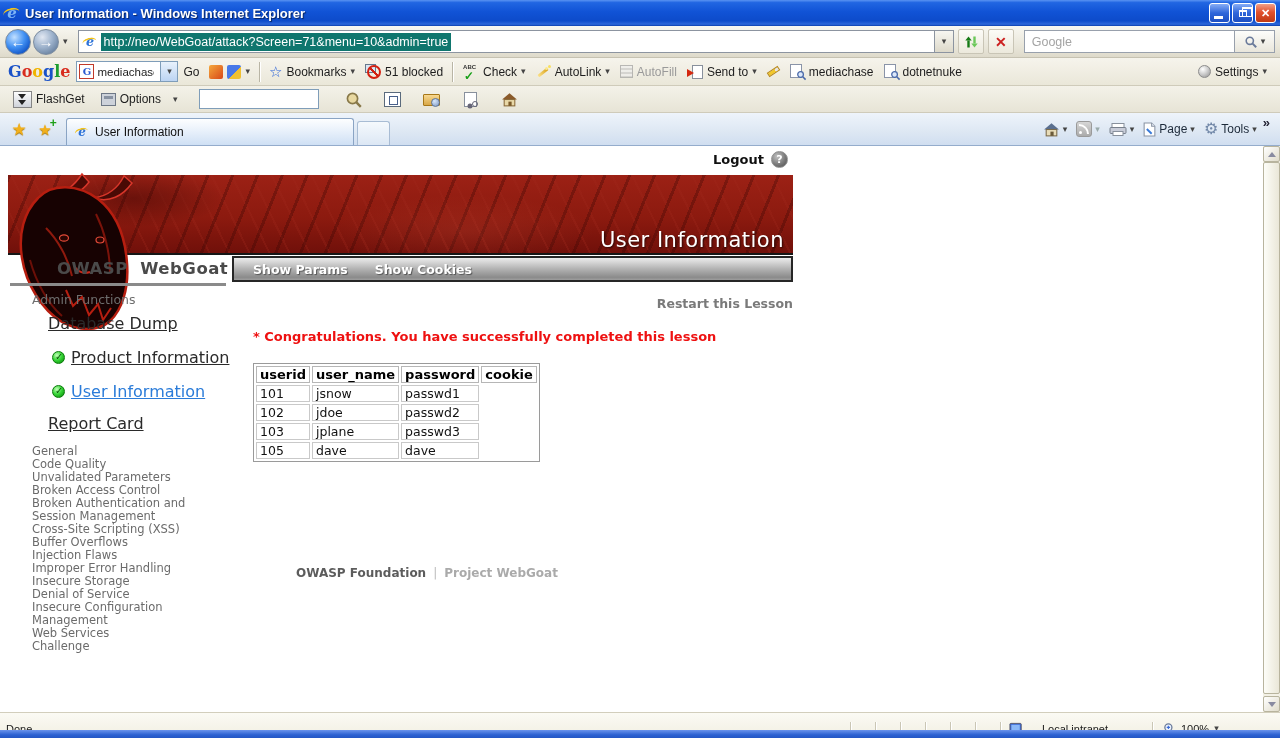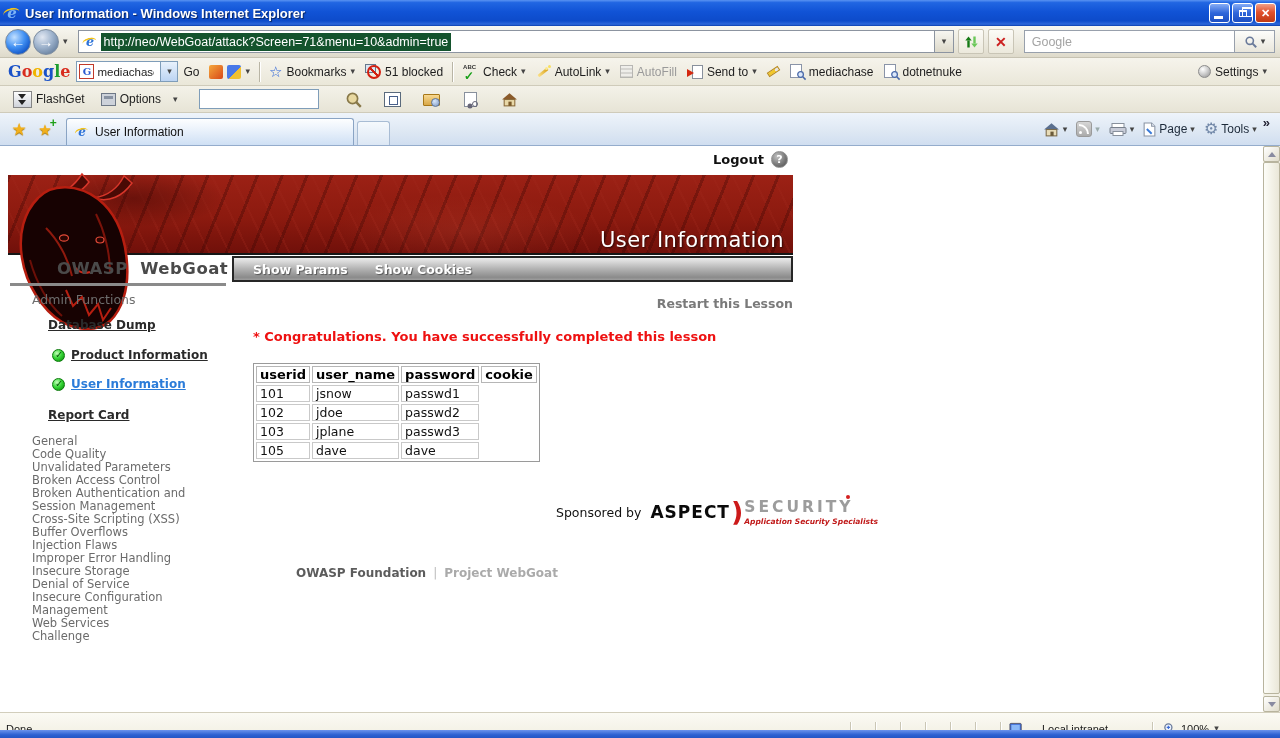--- a/index.html
+++ b/index.html
@@ -34,21 +34,21 @@
     background:linear-gradient(180deg,#f8f7f1,#e8e5d8 70%,#dedacb);
     border-bottom:1px solid #c6c2b2; display:flex; align-items:center; padding:0 5px; }
   .nav-circle { width:26px; height:26px; border-radius:50%; border:1px solid #7d8da0; flex:none;
     color:#fff; font-size:15px; font-weight:bold; display:flex; align-items:center; justify-content:center; }
   .nav-back { background:radial-gradient(circle at 35% 30%,#c2e0ff,#4190f2 45%,#1256c8 78%,#0b3e98); }
   .nav-fwd { background:radial-gradient(circle at 35% 30%,#e2e8f2,#9db2cc 45%,#6e86a4 78%,#536a88); margin-left:2px; }
   .caret { font-size:9px; color:#444; line-height:1; }
   .addr-caret { margin:0 6px 0 4px; }
   .url-combo { display:flex; align-items:center; height:23px; border:1px solid #8c94a0; background:#fff;
     width:860px; margin-left:4px; padding-left:3px; }
-  .url-selected { background:#14532d; color:#fff; font-size:12.5px; padding:2px 3px; white-space:nowrap;
+  .url-selected { background:#0f766e; color:#fff; font-size:12.5px; padding:2px 3px; white-space:nowrap;
     overflow:hidden; margin-left:3px; }
   .combo-arrow { width:19px; height:23px; border:1px solid #8c94a0; border-left:none;
     background:linear-gradient(#f7f6f1,#ddd9ca); display:flex; align-items:center; justify-content:center; }
   .tool-sq { width:26px; height:25px; margin-left:4px; display:flex; align-items:center; justify-content:center;
     border:1px solid #c9c5b6; border-radius:2px; background:linear-gradient(#fcfbf7,#ece9dc); }
   .stop-x { color:#cc2020; font-weight:bold; font-size:14px; }
   .search-box { margin-left:10px; width:212px; height:23px; border:1px solid #98a0ac; background:#fff;
     display:flex; align-items:center; padding:0 7px; color:#a4a4a4; font-size:12.5px; }
   .search-btn { width:40px; height:23px; border:1px solid #98a0ac; border-left:none;
     background:linear-gradient(#fdfdfb,#e9e6db); display:flex; align-items:center; justify-content:center; gap:3px; }
@@ -172,21 +172,21 @@
     letter-spacing:.5px; white-space:pre; }
   .brand-underline { position:absolute; top:137px; left:10px; width:216px; height:3px; background:#8a8a8a; }
 
   .lesson-menu { position:absolute; top:110px; left:232px; width:561px; height:26px;
     background:linear-gradient(180deg,#ececec,#b2b2b2 50%,#8b8b8b 88%,#9d9d9d);
     border:2px solid #262626; display:flex; align-items:center; gap:27px; padding-left:19px; }
   .menu-btn { color:#fff; font-weight:bold; font-size:12.5px; text-shadow:1px 1px 1px rgba(0,0,0,.45); }
 
   .sidebar { position:absolute; top:146px; left:20px; width:214px; }
   .sb-section { color:#6e6e6e; font-size:12.5px; padding-left:12px; }
-  .sb-link { display:inline-block; font-size:12px; font-weight:bold; color:#2a2a2a;
+  .sb-link { display:inline-block; font-size:16px; font-weight:normal; color:#2a2a2a;
     text-decoration:underline; cursor:pointer; }
   .sb-link.active { color:#2b7cd9; }
   .sb-row1 { margin:7px 0 0 28px; }
   .sb-check-row { display:flex; align-items:center; gap:6px; margin:15px 0 0 32px; }
   .check-ball { width:13px; height:13px; border-radius:50%; border:1px solid #0a7a0a; position:relative; flex:none;
     background:radial-gradient(circle at 35% 30%,#c4ffba,#3ad83a 45%,#0f9a0f 85%); }
   .check-ball::after { content:"✓"; position:absolute; left:2px; top:-1px; color:#0a5a0a; font-weight:bold; font-size:10px; }
   .sb-row4 { margin:13px 0 0 28px; }
   .sb-cats { list-style:none; margin:12px 0 0 12px; width:196px; color:#6b6b6b;
     font-size:11.5px; line-height:13px; }
@@ -553,30 +553,20 @@
         </tr>
         <tr>
           <td>105</td>
           <td>dave</td>
           <td>dave</td>
           <td class="empty"></td>
         </tr>
       </tbody>
     </table>
 
-    <div class="sponsor">
-      <span class="sp-prefix">Sponsored by</span>
-      <span class="sp-name1">ASPECT</span>
-      <span class="sp-paren">)</span>
-      <span class="sp-right">
-        <span class="sp-name2">SECURITY</span>
-        <span class="sp-dot"></span>
-        <span class="sp-tagline">Application Security Specialists</span>
-      </span>
-    </div>
 
     <div class="pg-footer">
       <span class="pf-left">OWASP Foundation</span>
       <span class="pf-sep">|</span>
       <span class="pf-right">Project WebGoat</span>
     </div>
   </div>
 
   <div class="scrollbar">
     <span class="sb-btn sb-up">

